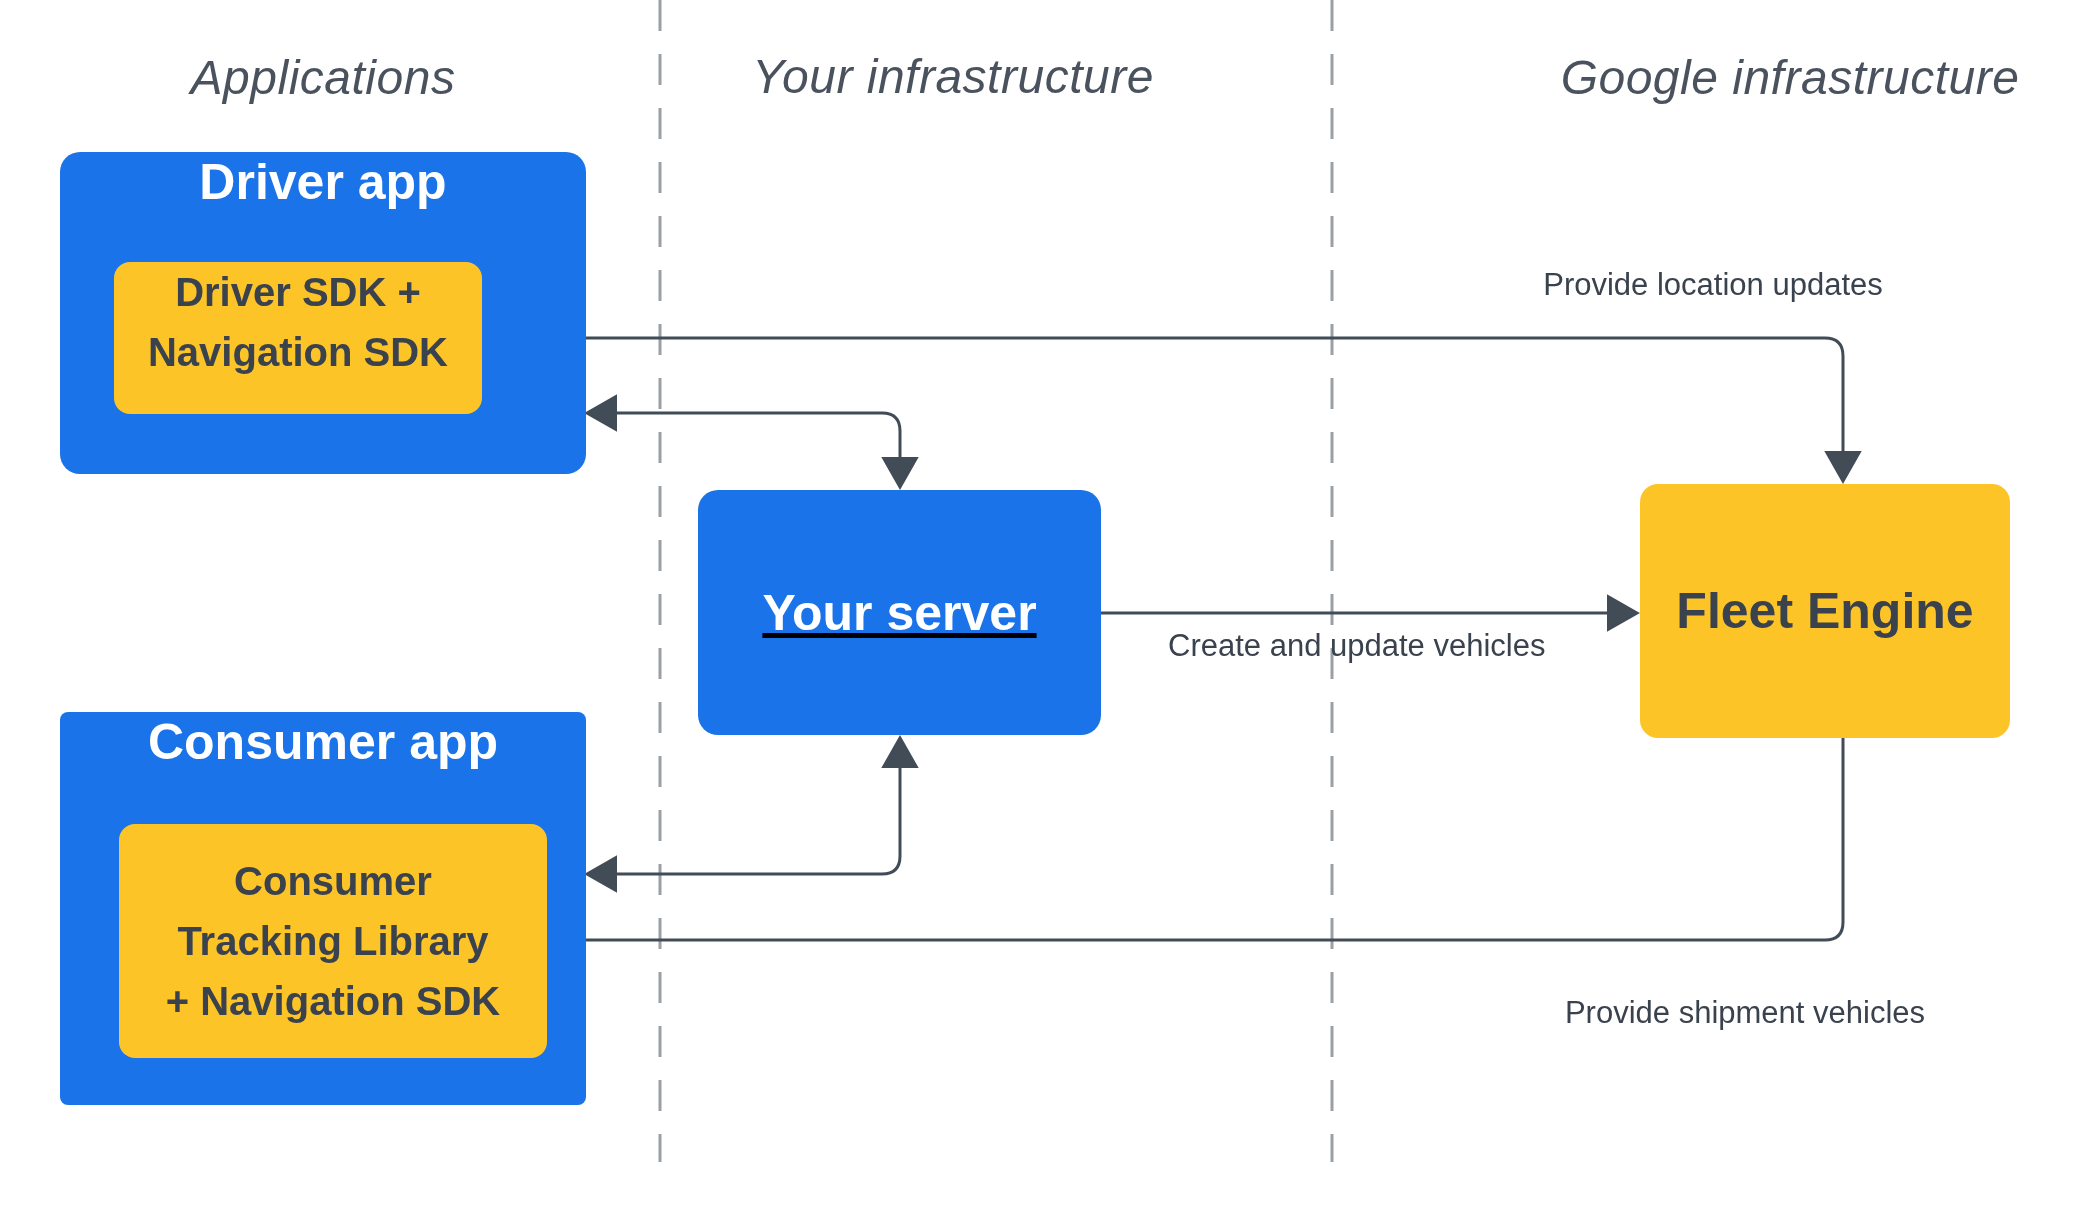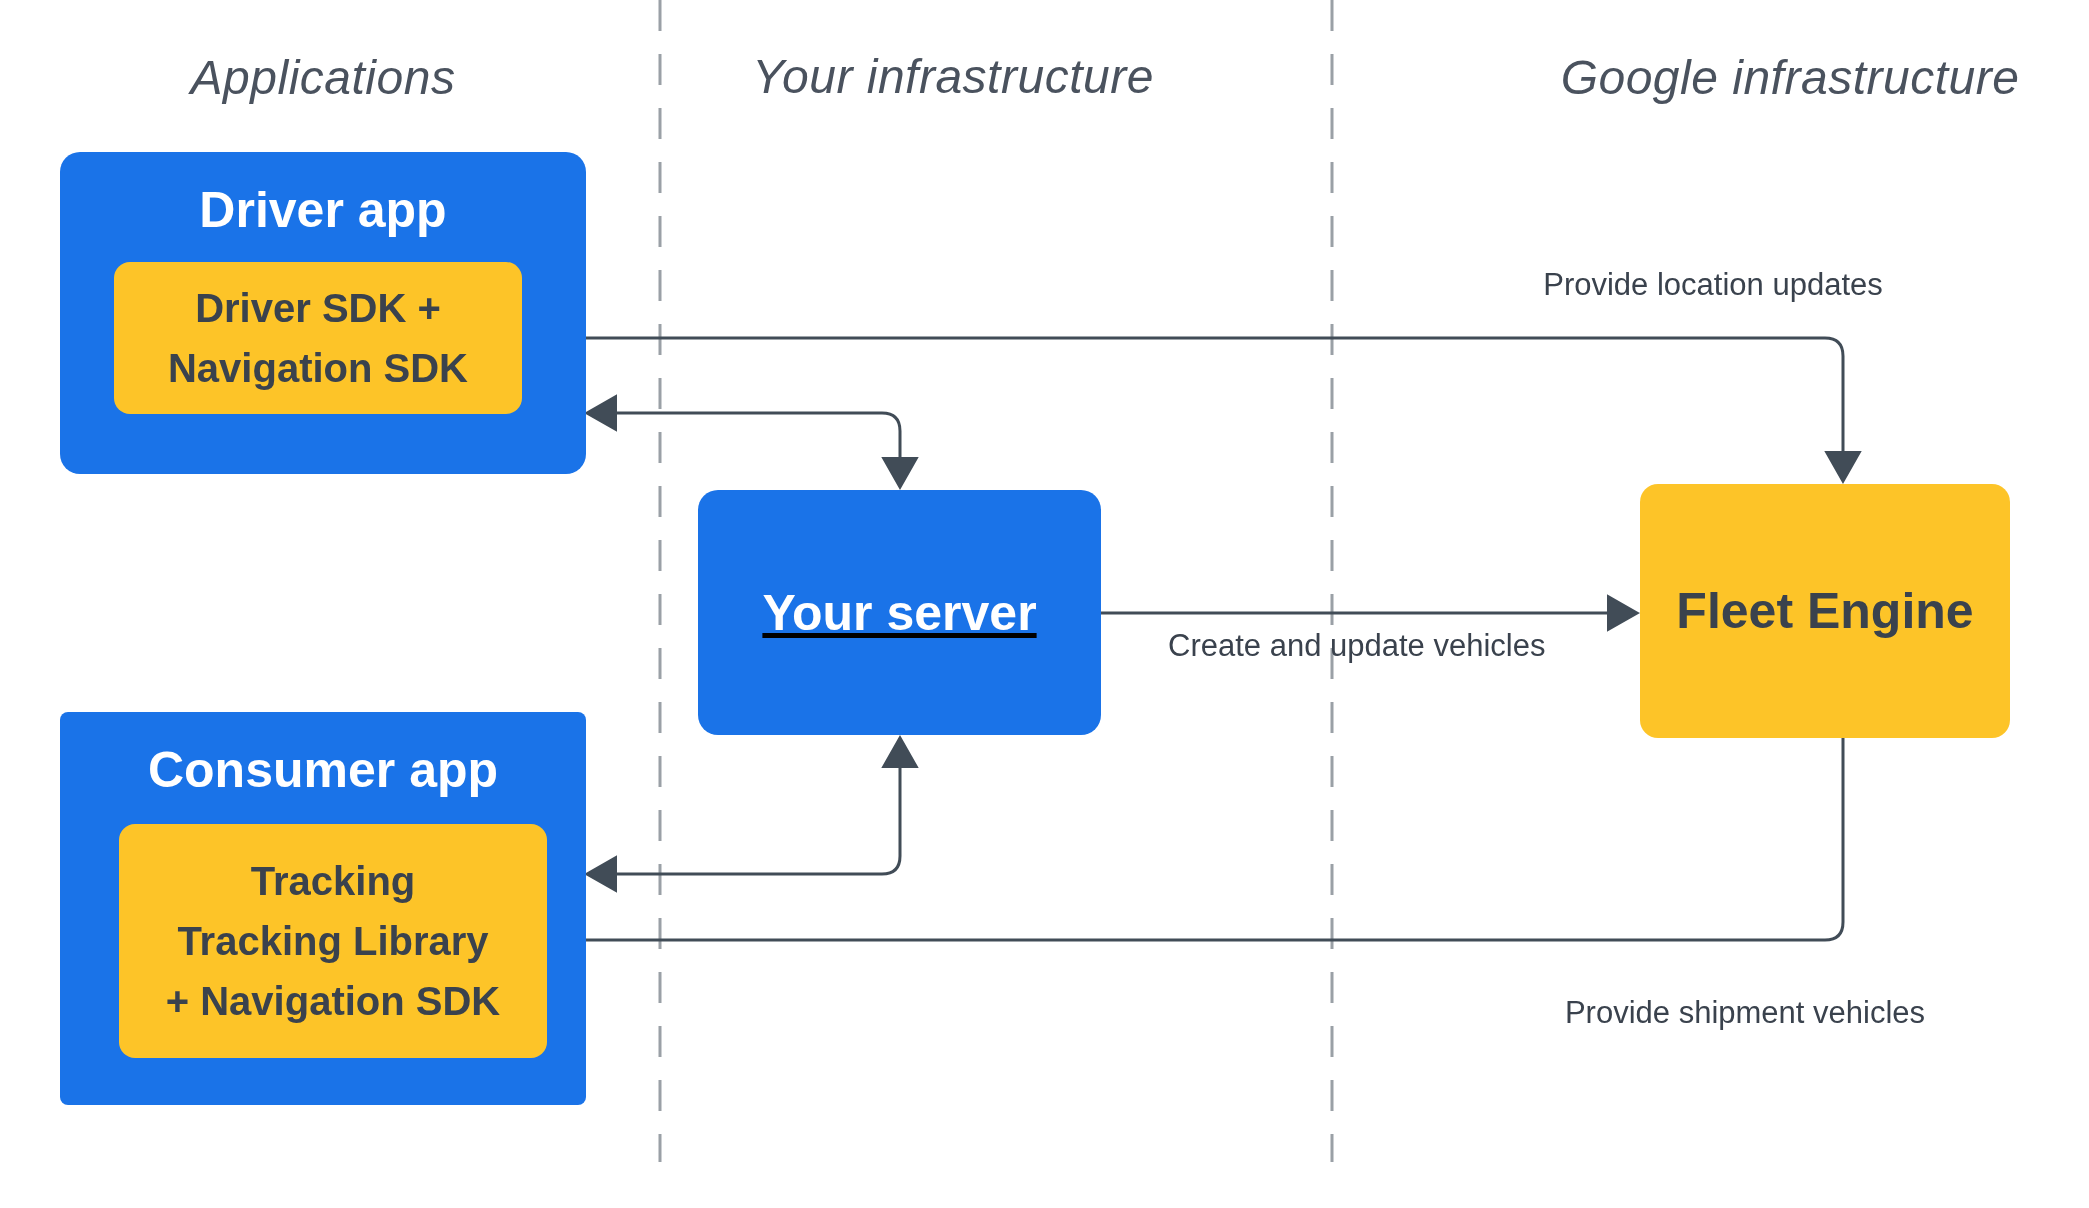--- a/index.html
+++ b/index.html
@@ -38,21 +38,21 @@
   .node{position:absolute;border-radius:20px;}
   .node.blue{background:var(--blue);}
   .node.yellow{background:var(--yellow);border-radius:18px;}
   .node-title{
     text-align:center;
     font-weight:700;
     font-size:50px;
     color:#ffffff;
     line-height:60px;
   }
-  .app-title{padding-top:28px;}
+  .app-title{}
   .inner-box{
     position:absolute;
     background:var(--yellow);
     border-radius:16px;
     text-align:center;
     color:var(--textdark);
     font-weight:700;
     font-size:40px;
   }
   .inner-box .line{display:block;line-height:60px;}
@@ -109,30 +109,30 @@
       <polygon points="546,940 576,923 576,957"></polygon>
     </g>
   </svg>
 
   <div class="col-header" style="left:3px;top:48px;">Applications</div>
   <div class="col-header" style="left:633px;top:47px;">Your infrastructure</div>
   <div class="col-header" style="left:1470px;top:48px;">Google infrastructure</div>
 
   <div class="node blue" style="left:60px;top:152px;width:526px;height:322px;">
     <div class="node-title app-title">Driver app</div>
-    <div class="inner-box" style="left:54px;top:110px;width:408px;height:152px;padding-top:16px;">
+    <div class="inner-box" style="left:54px;top:110px;width:368px;height:152px;padding-top:0;">
       <span class="line">Driver SDK +</span>
       <span class="line">Navigation SDK</span>
     </div>
   </div>
 
   <div class="node blue" style="left:60px;top:712px;width:526px;height:393px;border-radius:8px;">
     <div class="node-title app-title">Consumer app</div>
     <div class="inner-box" style="left:59px;top:112px;width:428px;height:234px;padding-top:27px;">
-      <span class="line">Tracking</span>
+      <span class="line">Consumer</span>
       <span class="line">Tracking Library</span>
       <span class="line">+ Navigation SDK</span>
     </div>
   </div>
 
   <div class="node blue" style="left:698px;top:490px;width:403px;height:245px;text-decoration:underline;">
     <div class="center-title node-title">Your server</div>
   </div>
 
   <div class="node yellow fleet" style="left:1640px;top:484px;width:370px;height:254px;">

